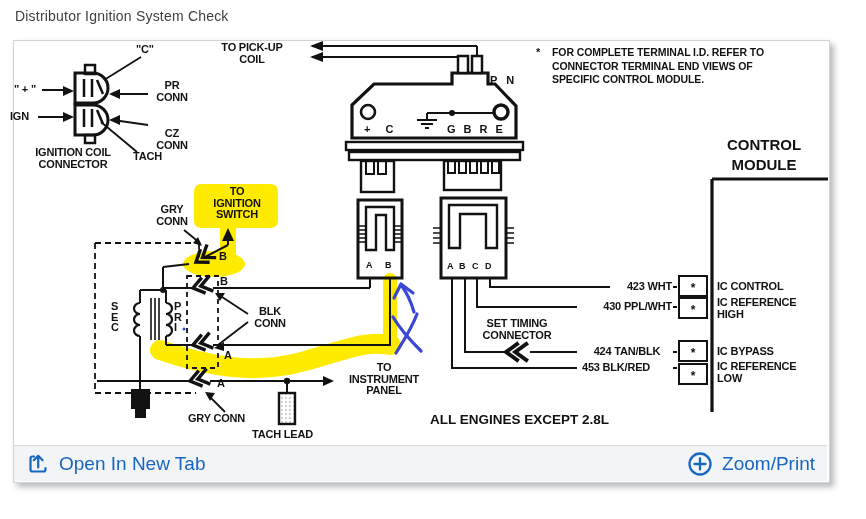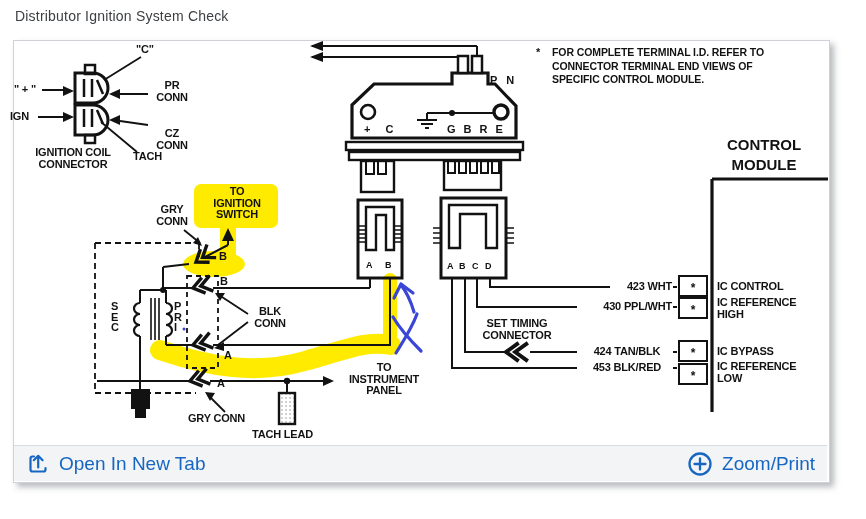--- a/index.html
+++ b/index.html
@@ -162,20 +162,22 @@
   <div class="dlab" style="left:136px;top:44px;">"C"</div>
   <div class="dlab" style="left:14px;top:84px;">" + "</div>
   <div class="dlab" style="left:10px;top:111px;">IGN</div>
   <div class="dlab ctr" style="left:150px;top:80px;width:44px;">PR
 CONN</div>
   <div class="dlab ctr" style="left:150px;top:128px;width:44px;">CZ
 CONN</div>
   <div class="dlab" style="left:133px;top:151px;">TACH</div>
   <div class="dlab ctr" style="left:18px;top:147px;width:110px;">IGNITION COIL
 CONNECTOR</div>
+  <div class="dlab ctr" style="left:206px;top:42px;width:92px;">TO PICK-UP
+COIL</div>
 
   <div class="dlab" style="left:536px;top:47px;">*</div>
   <div class="dlab note" style="left:552px;top:46px;width:260px;">FOR COMPLETE TERMINAL I.D. REFER TO
 CONNECTOR TERMINAL END VIEWS OF
 SPECIFIC CONTROL MODULE.</div>
 
   <div class="dlab" style="left:456px;top:75px;letter-spacing:3px;margin-left:34px;">P N</div>
   <div class="dlab" style="left:364px;top:124px;letter-spacing:6px;">+ C</div>
   <div class="dlab" style="left:447px;top:124px;letter-spacing:2.5px;">G B R E</div>
 
@@ -208,39 +210,40 @@
   <div class="dlab sm" style="left:472px;top:262px;">C</div>
   <div class="dlab sm" style="left:485px;top:262px;">D</div>
 
   <div class="dlab ctr" style="left:470px;top:318px;width:94px;">SET TIMING
 CONNECTOR</div>
   <div class="dlab ctr" style="left:330px;top:362px;width:108px;">TO
 INSTRUMENT
 PANEL</div>
   <div class="dlab" style="left:188px;top:413px;">GRY CONN</div>
   <div class="dlab" style="left:252px;top:429px;">TACH LEAD</div>
+  <div class="dlab big" style="left:430px;top:414px;">ALL ENGINES EXCEPT 2.8L</div>
 
   <div>
     <div class="dlab" style="left:582px;top:281px;width:90px;text-align:right;">423 WHT</div>
     <div class="starbox" style="left:678px;top:275px;">*</div>
     <div class="dlab" style="left:717px;top:281px;width:110px;">IC CONTROL</div>
   </div>
   <div>
     <div class="dlab" style="left:582px;top:301px;width:90px;text-align:right;">430 PPL/WHT</div>
     <div class="starbox" style="left:678px;top:297px;">*</div>
     <div class="dlab" style="left:717px;top:297px;width:110px;">IC REFERENCE
 HIGH</div>
   </div>
   <div>
     <div class="dlab" style="left:582px;top:346px;width:90px;text-align:center;">424 TAN/BLK</div>
     <div class="starbox" style="left:678px;top:340px;">*</div>
     <div class="dlab" style="left:717px;top:346px;width:110px;">IC BYPASS</div>
   </div>
   <div>
-    <div class="dlab" style="left:582px;top:362px;width:90px;text-align:center;">453 BLK/RED</div>
+    <div class="dlab" style="left:582px;top:362px;width:90px;text-align:left;">453 BLK/RED</div>
     <div class="starbox" style="left:678px;top:363px;">*</div>
     <div class="dlab" style="left:717px;top:361px;width:110px;">IC REFERENCE
 LOW</div>
   </div>
 
   <div class="footerbar">
     <div class="linkbtn">
       <svg width="24" height="24" viewBox="0 0 24 24">
         <path d="M8,4.5 H6.5 Q4.5,4.5 4.5,6.5 V17.5 Q4.5,19.5 6.5,19.5 H17.5 Q19.5,19.5 19.5,17.5 V16" fill="none" stroke="#1766c2" stroke-width="2.2" stroke-linecap="round"></path>
         <path d="M12.2,15.5 V4 M7.8,8.2 L12.2,3.8 L16.6,8.2" fill="none" stroke="#1766c2" stroke-width="2.2" stroke-linecap="round" stroke-linejoin="round"></path>

